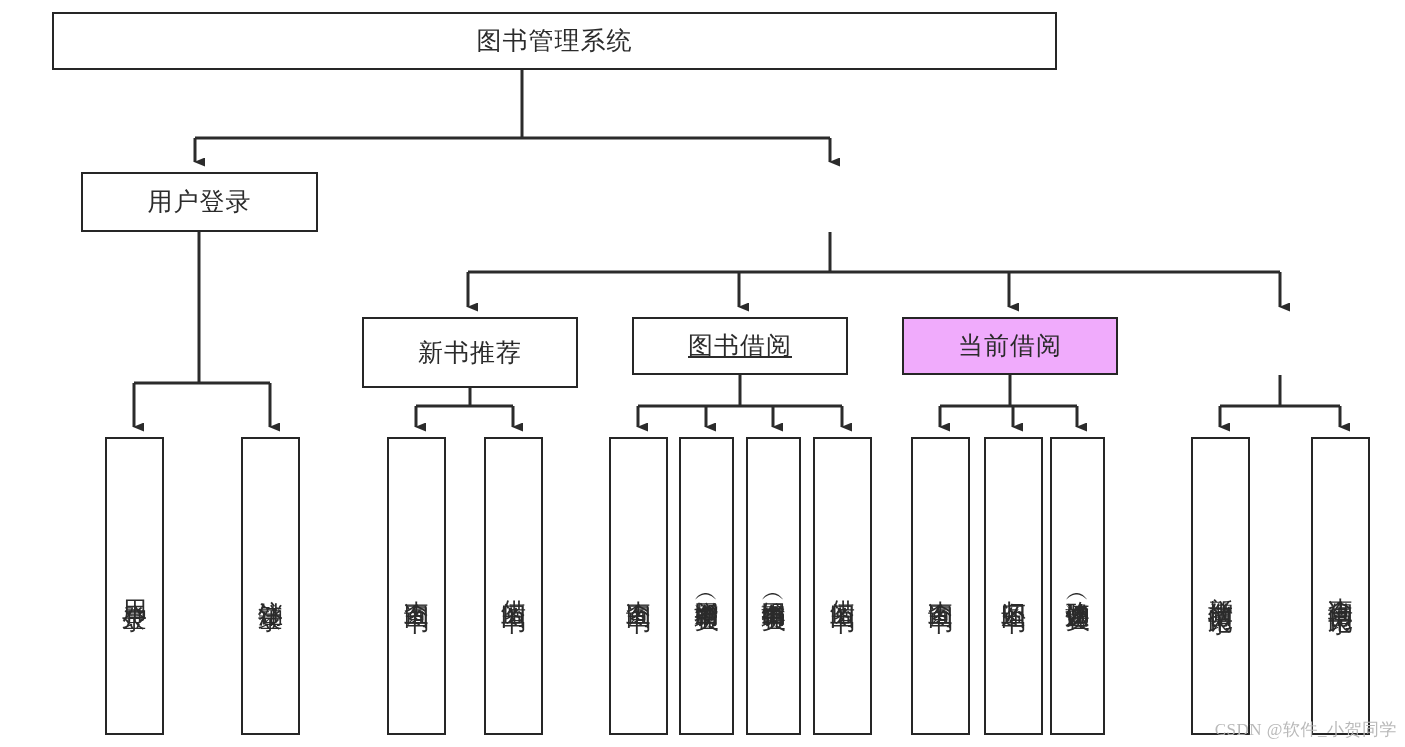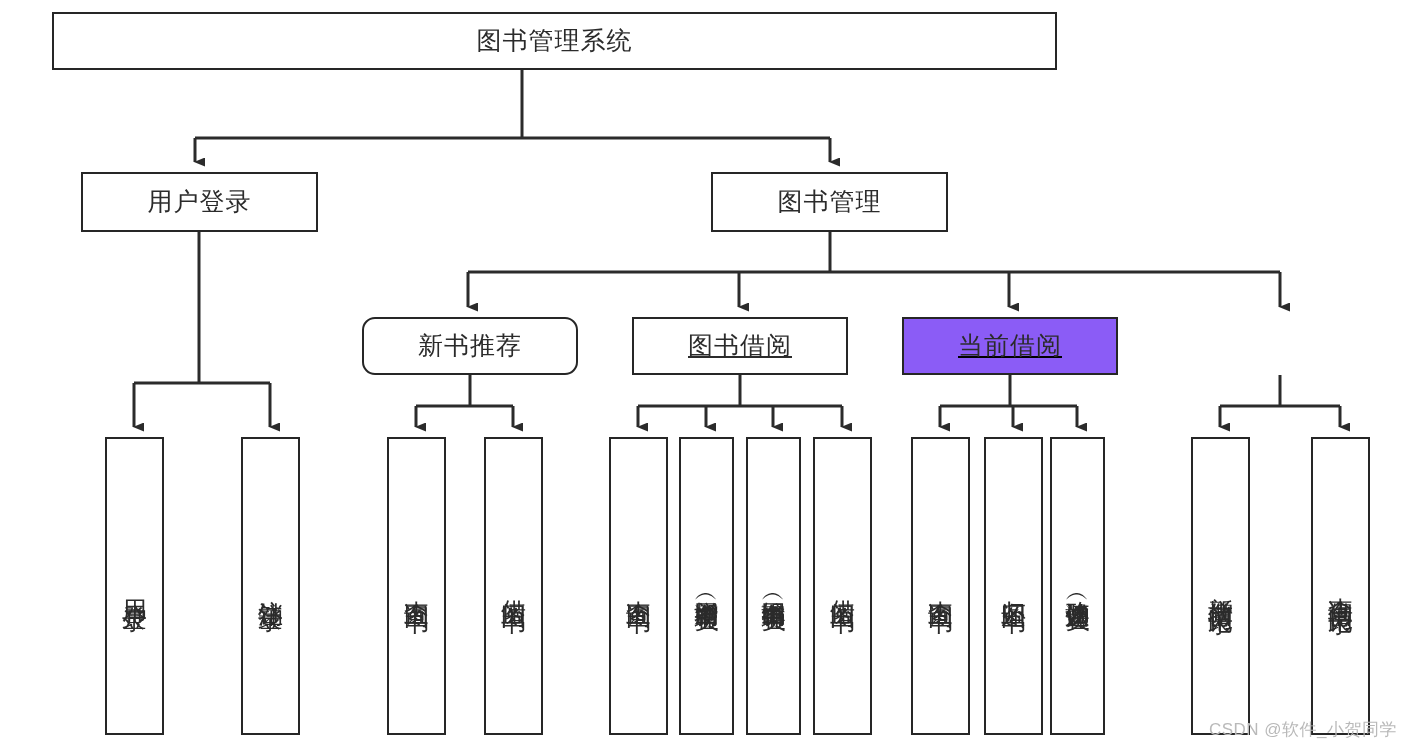--- a/index.html
+++ b/index.html
@@ -63,21 +63,21 @@
   }
   #watermark {
     position: absolute;
     right: 8px;
     bottom: 6px;
     font-size: 17px;
     color: #b9b9b9;
     letter-spacing: 0.5px;
     z-index: 5;
     white-space: nowrap;
-    font-family: Liberation Sans, sans-serif;
+    font-family: Liberation Serif, serif;
   }
 </style>
 </head>
 <body style="background: rgb(255, 255, 255);">
 
 <div id="diagram-root">
 
   <svg id="connectors" viewBox="0 0 1405 747" xmlns="http://www.w3.org/2000/svg">
     <defs>
       <marker id="arrowhead" markerWidth="9" markerHeight="11" refX="4.5" refY="10" orient="auto" markerUnits="userSpaceOnUse">
@@ -128,31 +128,28 @@
     </g>
   </svg>
 
   <div class="node node-h" style="left: 20px; top: 12px; width: 1005px; height: 58px; border-color: rgb(38, 38, 38); background: rgb(255, 255, 255); margin-left: 32px;">
     <span class="node-label" style="color: rgb(43, 43, 43);">图书管理系统</span>
   </div>
 
   <div class="node node-h" style="left: 81px; top: 172px; width: 237px; height: 60px; border-color: rgb(38, 38, 38); background: rgb(255, 255, 255);">
     <span class="node-label" style="color: rgb(43, 43, 43);">用户登录</span>
   </div>
-  <div class="node node-h" style="left: 711px; top: 172px; width: 237px; height: 60px; border-color: rgb(38, 38, 38); background: rgb(255, 255, 255);">
-    <span class="node-label" style="color: rgb(43, 43, 43);">图书管理</span>
-  </div>
 
-  <div class="node node-h" style="left: 362px; top: 317px; width: 216px; height: 58px; border-color: rgb(38, 38, 38); background: rgb(255, 255, 255); border-radius: 13px;">
+  <div class="node node-h" style="left: 362px; top: 317px; width: 216px; height: 71px; border-color: rgb(38, 38, 38); background: rgb(255, 255, 255);">
     <span class="node-label" style="color: rgb(43, 43, 43);">新书推荐</span>
   </div>
   <div class="node node-h" style="left: 632px; top: 317px; width: 216px; height: 58px; border-color: rgb(38, 38, 38); background: rgb(255, 255, 255);">
     <span class="node-label" style="color: rgb(43, 43, 43); text-decoration: underline;">图书借阅</span>
   </div>
-  <div class="node node-h" style="left: 902px; top: 317px; width: 216px; height: 58px; border-color: rgb(38, 38, 38); background: #8b5cf6; text-decoration: underline;">
+  <div class="node node-h" style="left: 902px; top: 317px; width: 216px; height: 58px; border-color: rgb(38, 38, 38); background: #f0abfc;">
     <span class="node-label" style="color: rgb(43, 43, 43);">当前借阅</span>
   </div>
 
   <div class="node node-v" style="left: 105px; top: 437px; width: 59px; height: 298px; border-color: rgb(38, 38, 38); background: rgb(255, 255, 255);">
     <span class="node-label" style="color: rgb(43, 43, 43);">用户登录</span>
   </div>
   <div class="node node-v" style="left: 241px; top: 437px; width: 59px; height: 298px; border-color: rgb(38, 38, 38); background: rgb(255, 255, 255);">
     <span class="node-label" style="color: rgb(43, 43, 43);">注销登录</span>
   </div>
   <div class="node node-v" style="left: 387px; top: 437px; width: 59px; height: 298px; border-color: rgb(38, 38, 38); background: rgb(255, 255, 255);">

